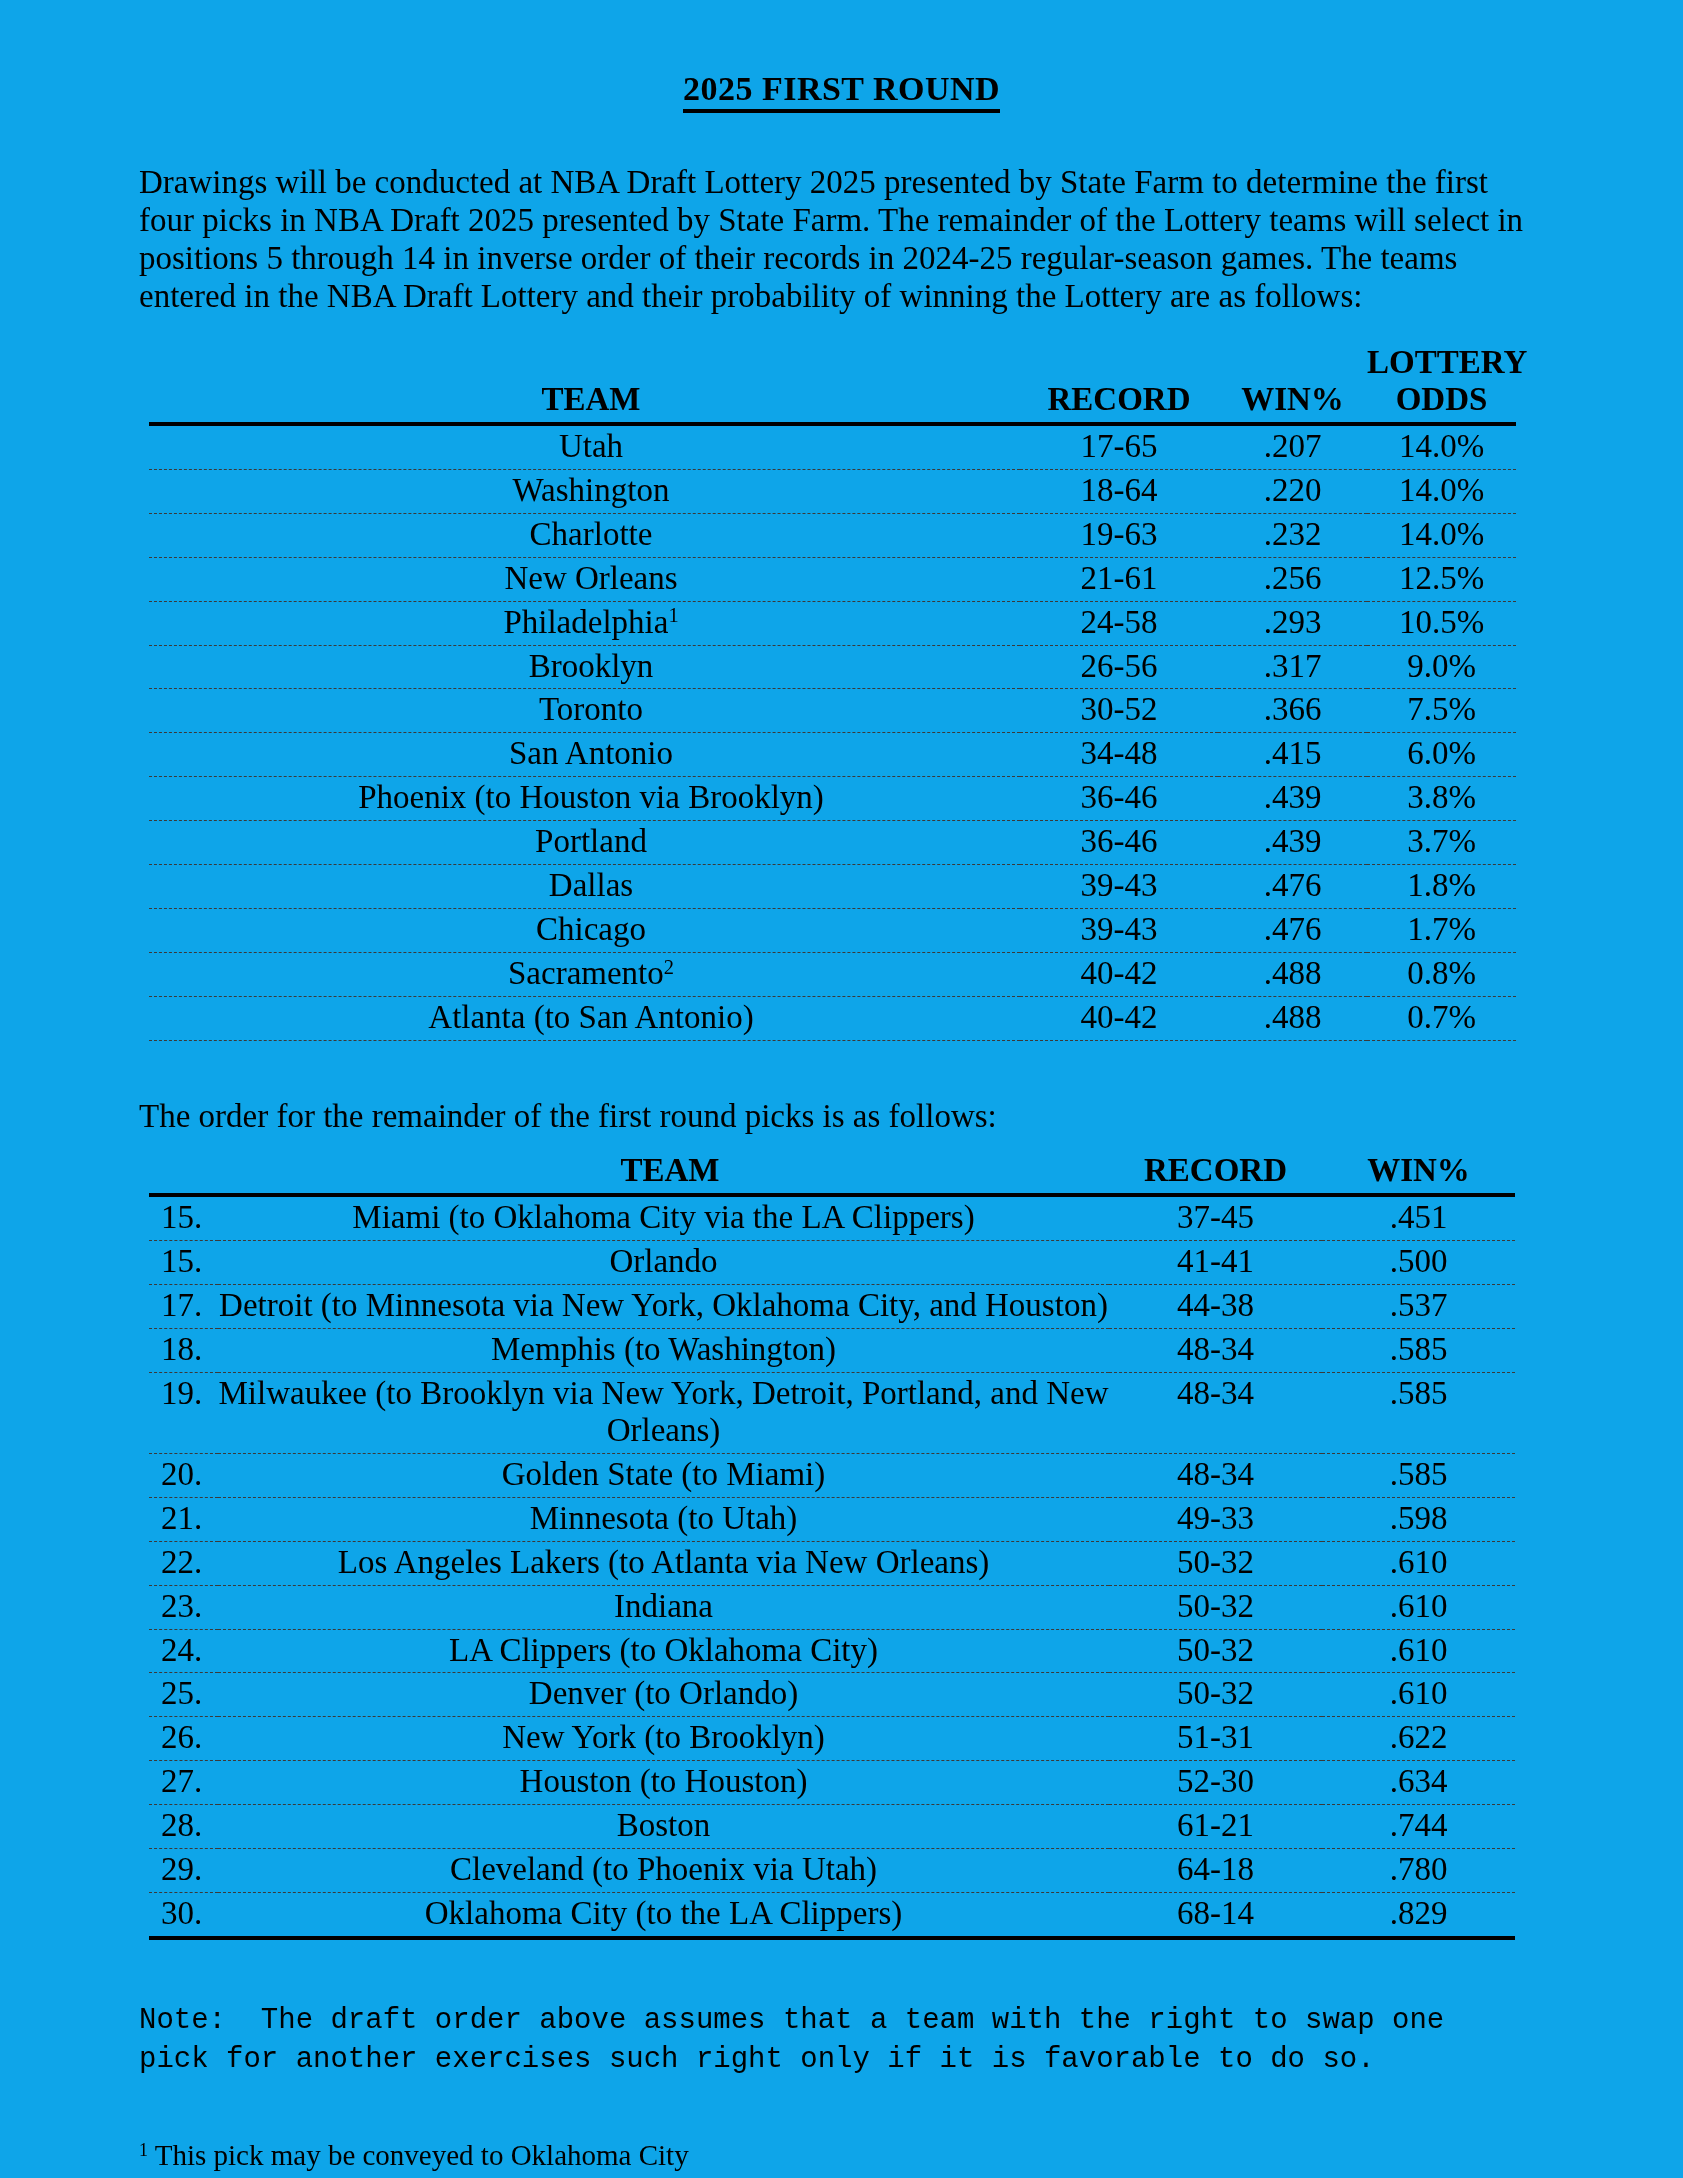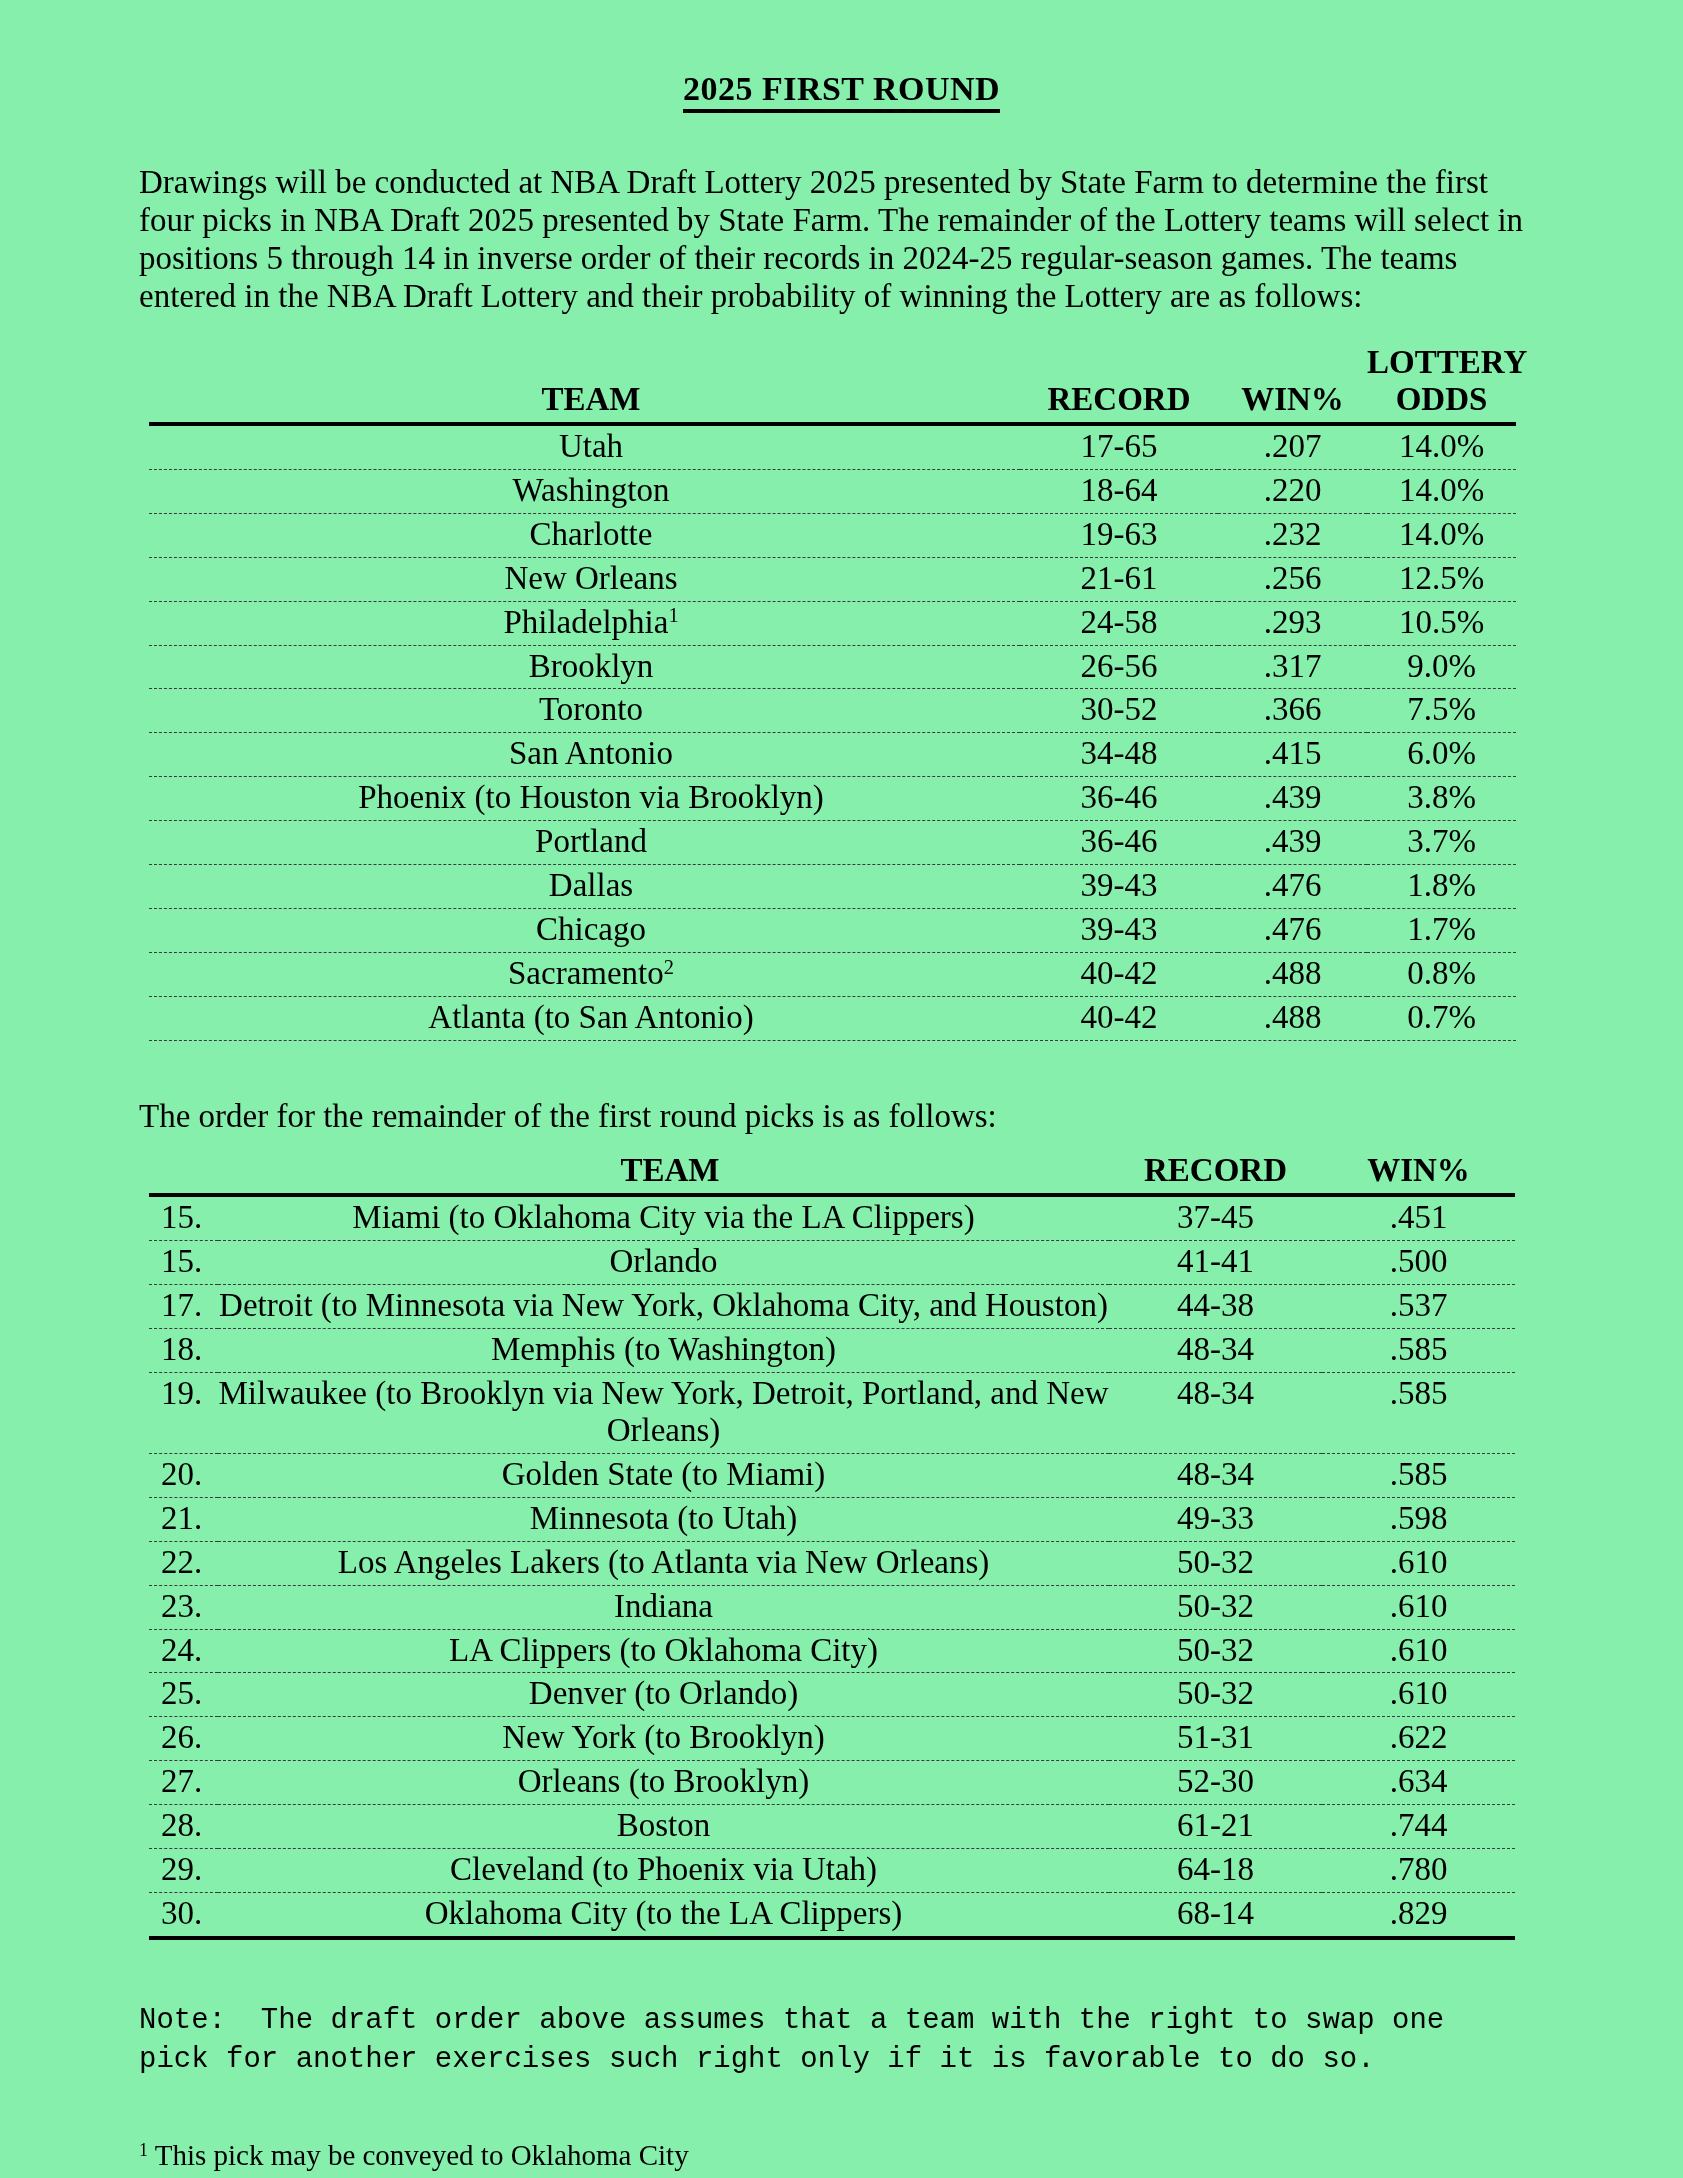--- a/index.html
+++ b/index.html
@@ -1,21 +1,21 @@
 <!DOCTYPE html>
 <html><head>
 <meta charset="utf-8">
 <style>
   html, body { margin: 0; padding: 0; background: #888; }
   .page {
     position: relative;
     width: 1683px;
     height: 2178px;
     margin: 0 auto;
-    background: #86efac;
+    background: #0ea5e9;
     color: #000;
     font-family: "Liberation Serif", "DejaVu Serif", serif;
     font-size: 33px;
     line-height: 1.15;
     box-sizing: border-box;
     padding: 61px 139px 0 139px;
     overflow: hidden;
   }
   .doc-title {
     text-align: center;
@@ -288,21 +288,21 @@
           <td class="col-win">.610</td>
         </tr>
         <tr>
           <td class="col-num">26.</td>
           <td class="col-team">New York (to Brooklyn)</td>
           <td class="col-record">51-31</td>
           <td class="col-win">.622</td>
         </tr>
         <tr>
           <td class="col-num">27.</td>
-          <td class="col-team">Orleans (to Brooklyn)</td>
+          <td class="col-team">Houston (to Houston)</td>
           <td class="col-record">52-30</td>
           <td class="col-win">.634</td>
         </tr>
         <tr>
           <td class="col-num">28.</td>
           <td class="col-team">Boston</td>
           <td class="col-record">61-21</td>
           <td class="col-win">.744</td>
         </tr>
         <tr>

